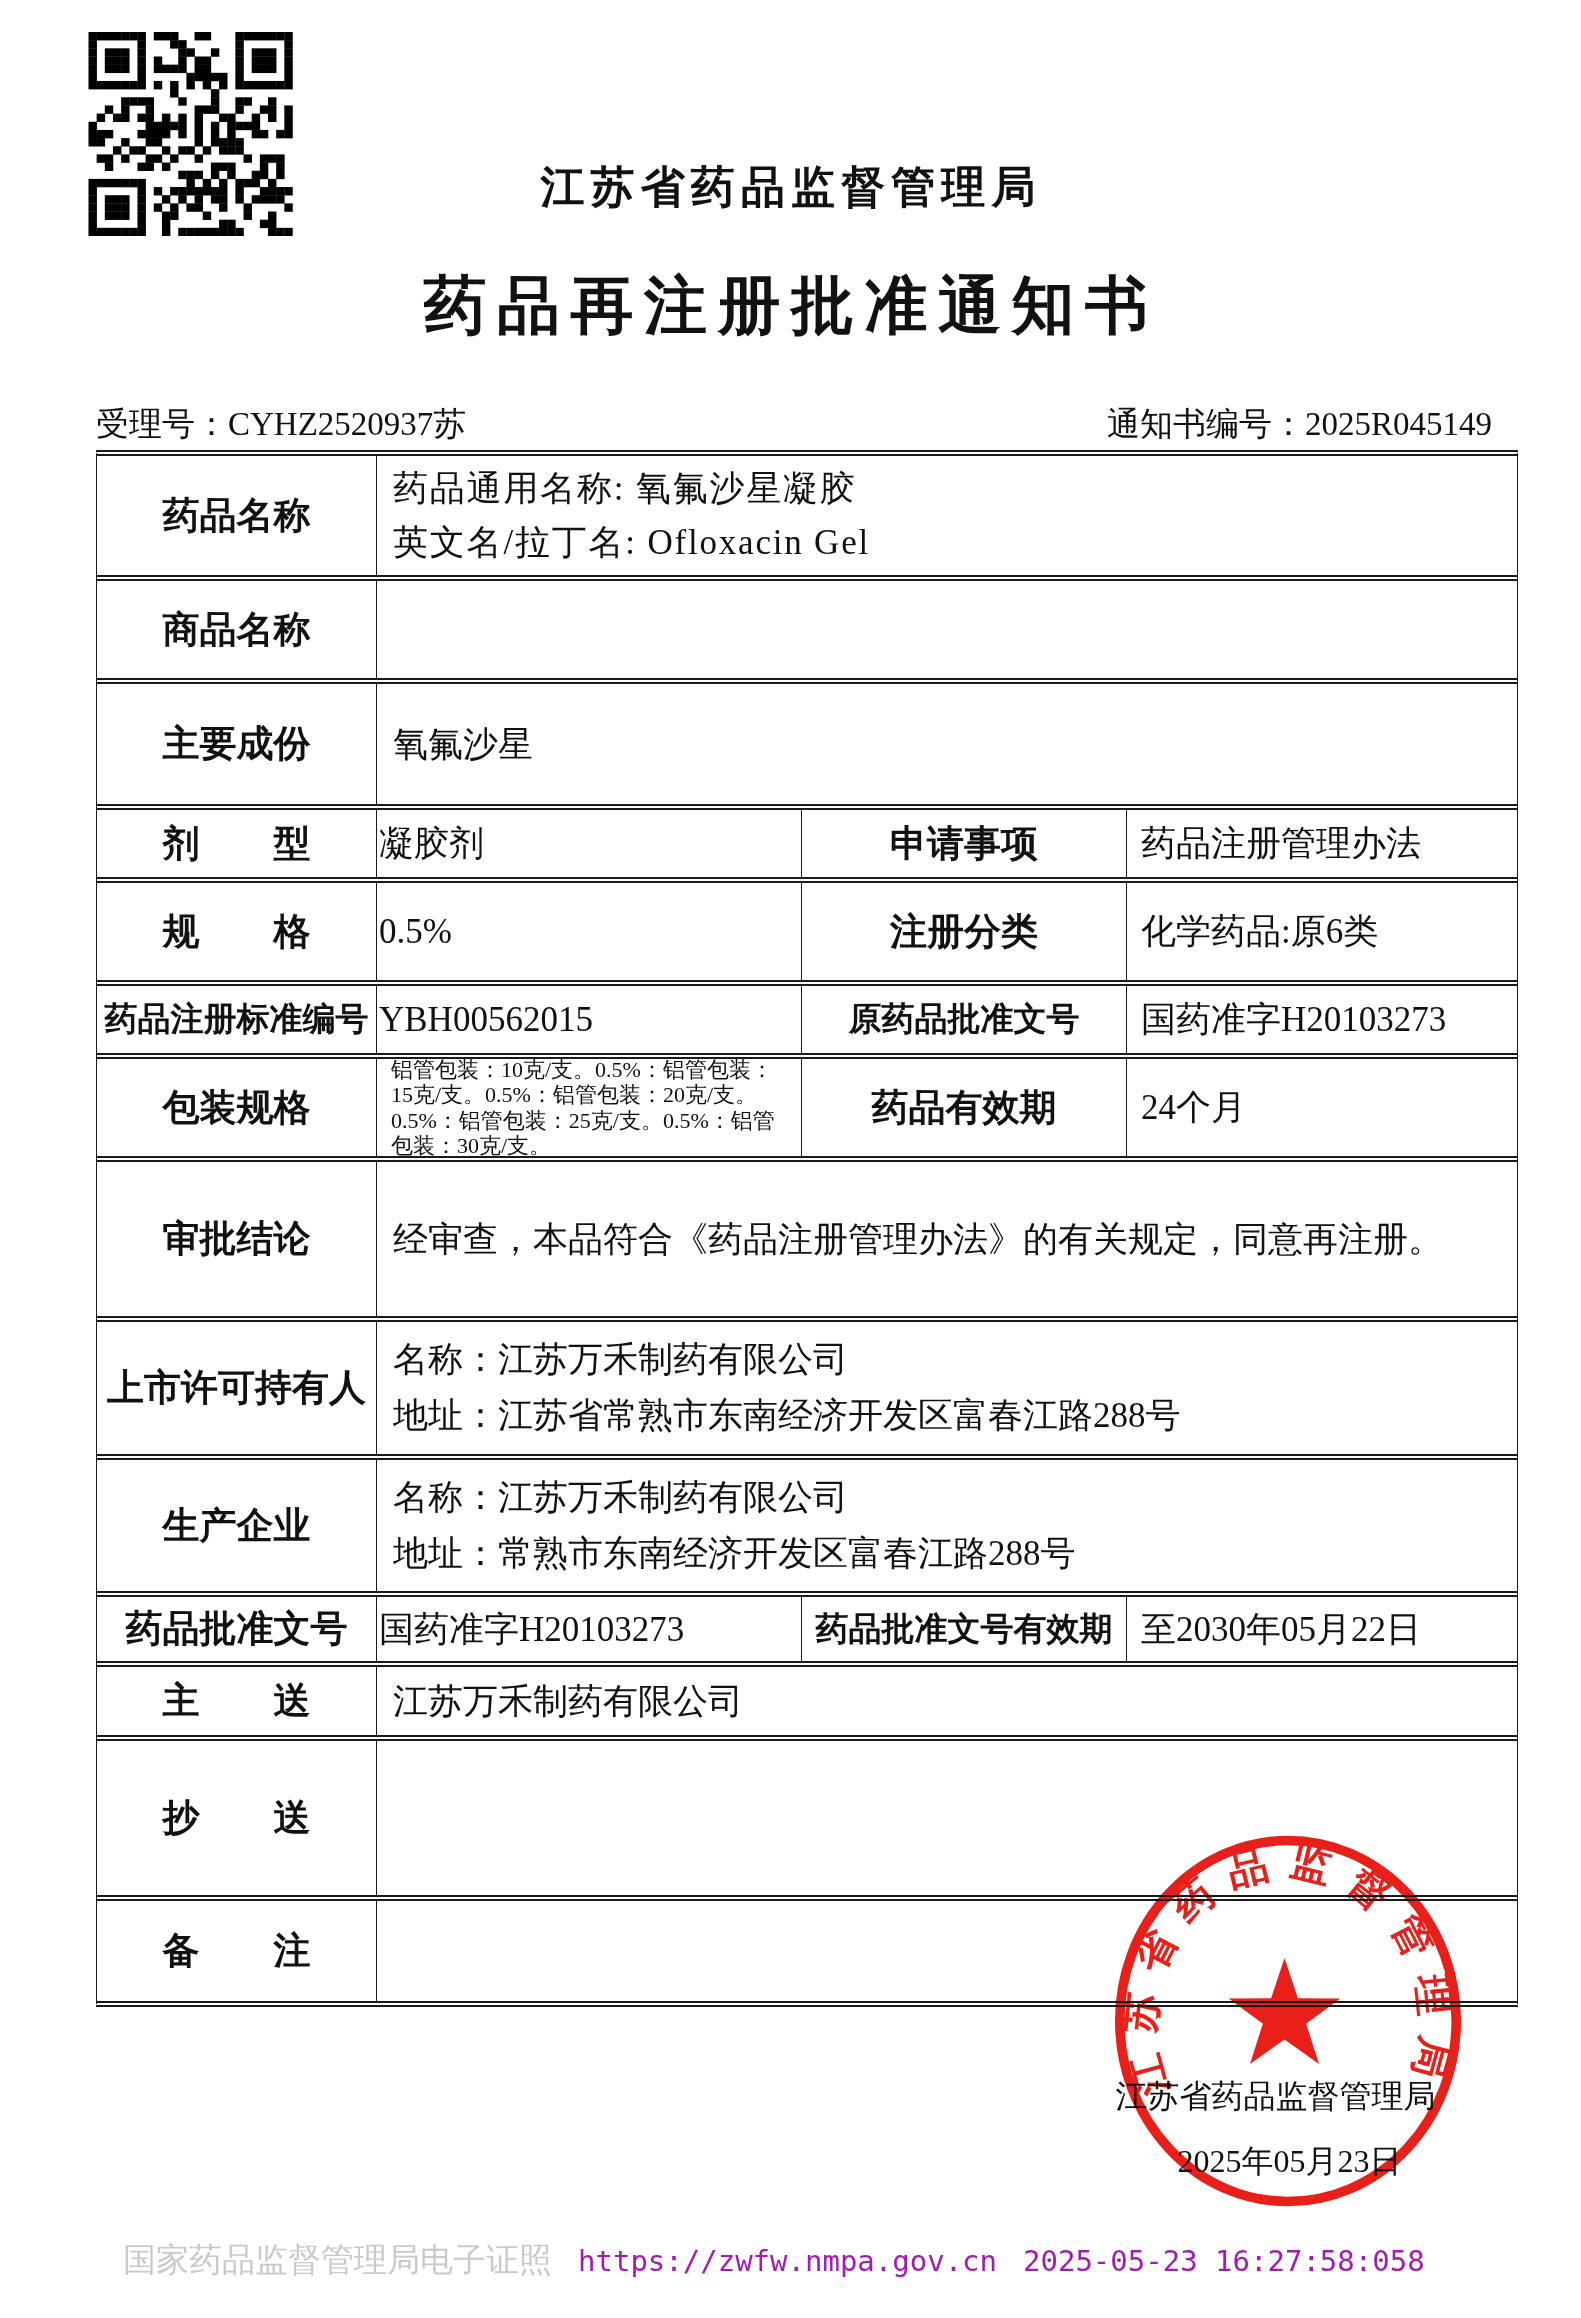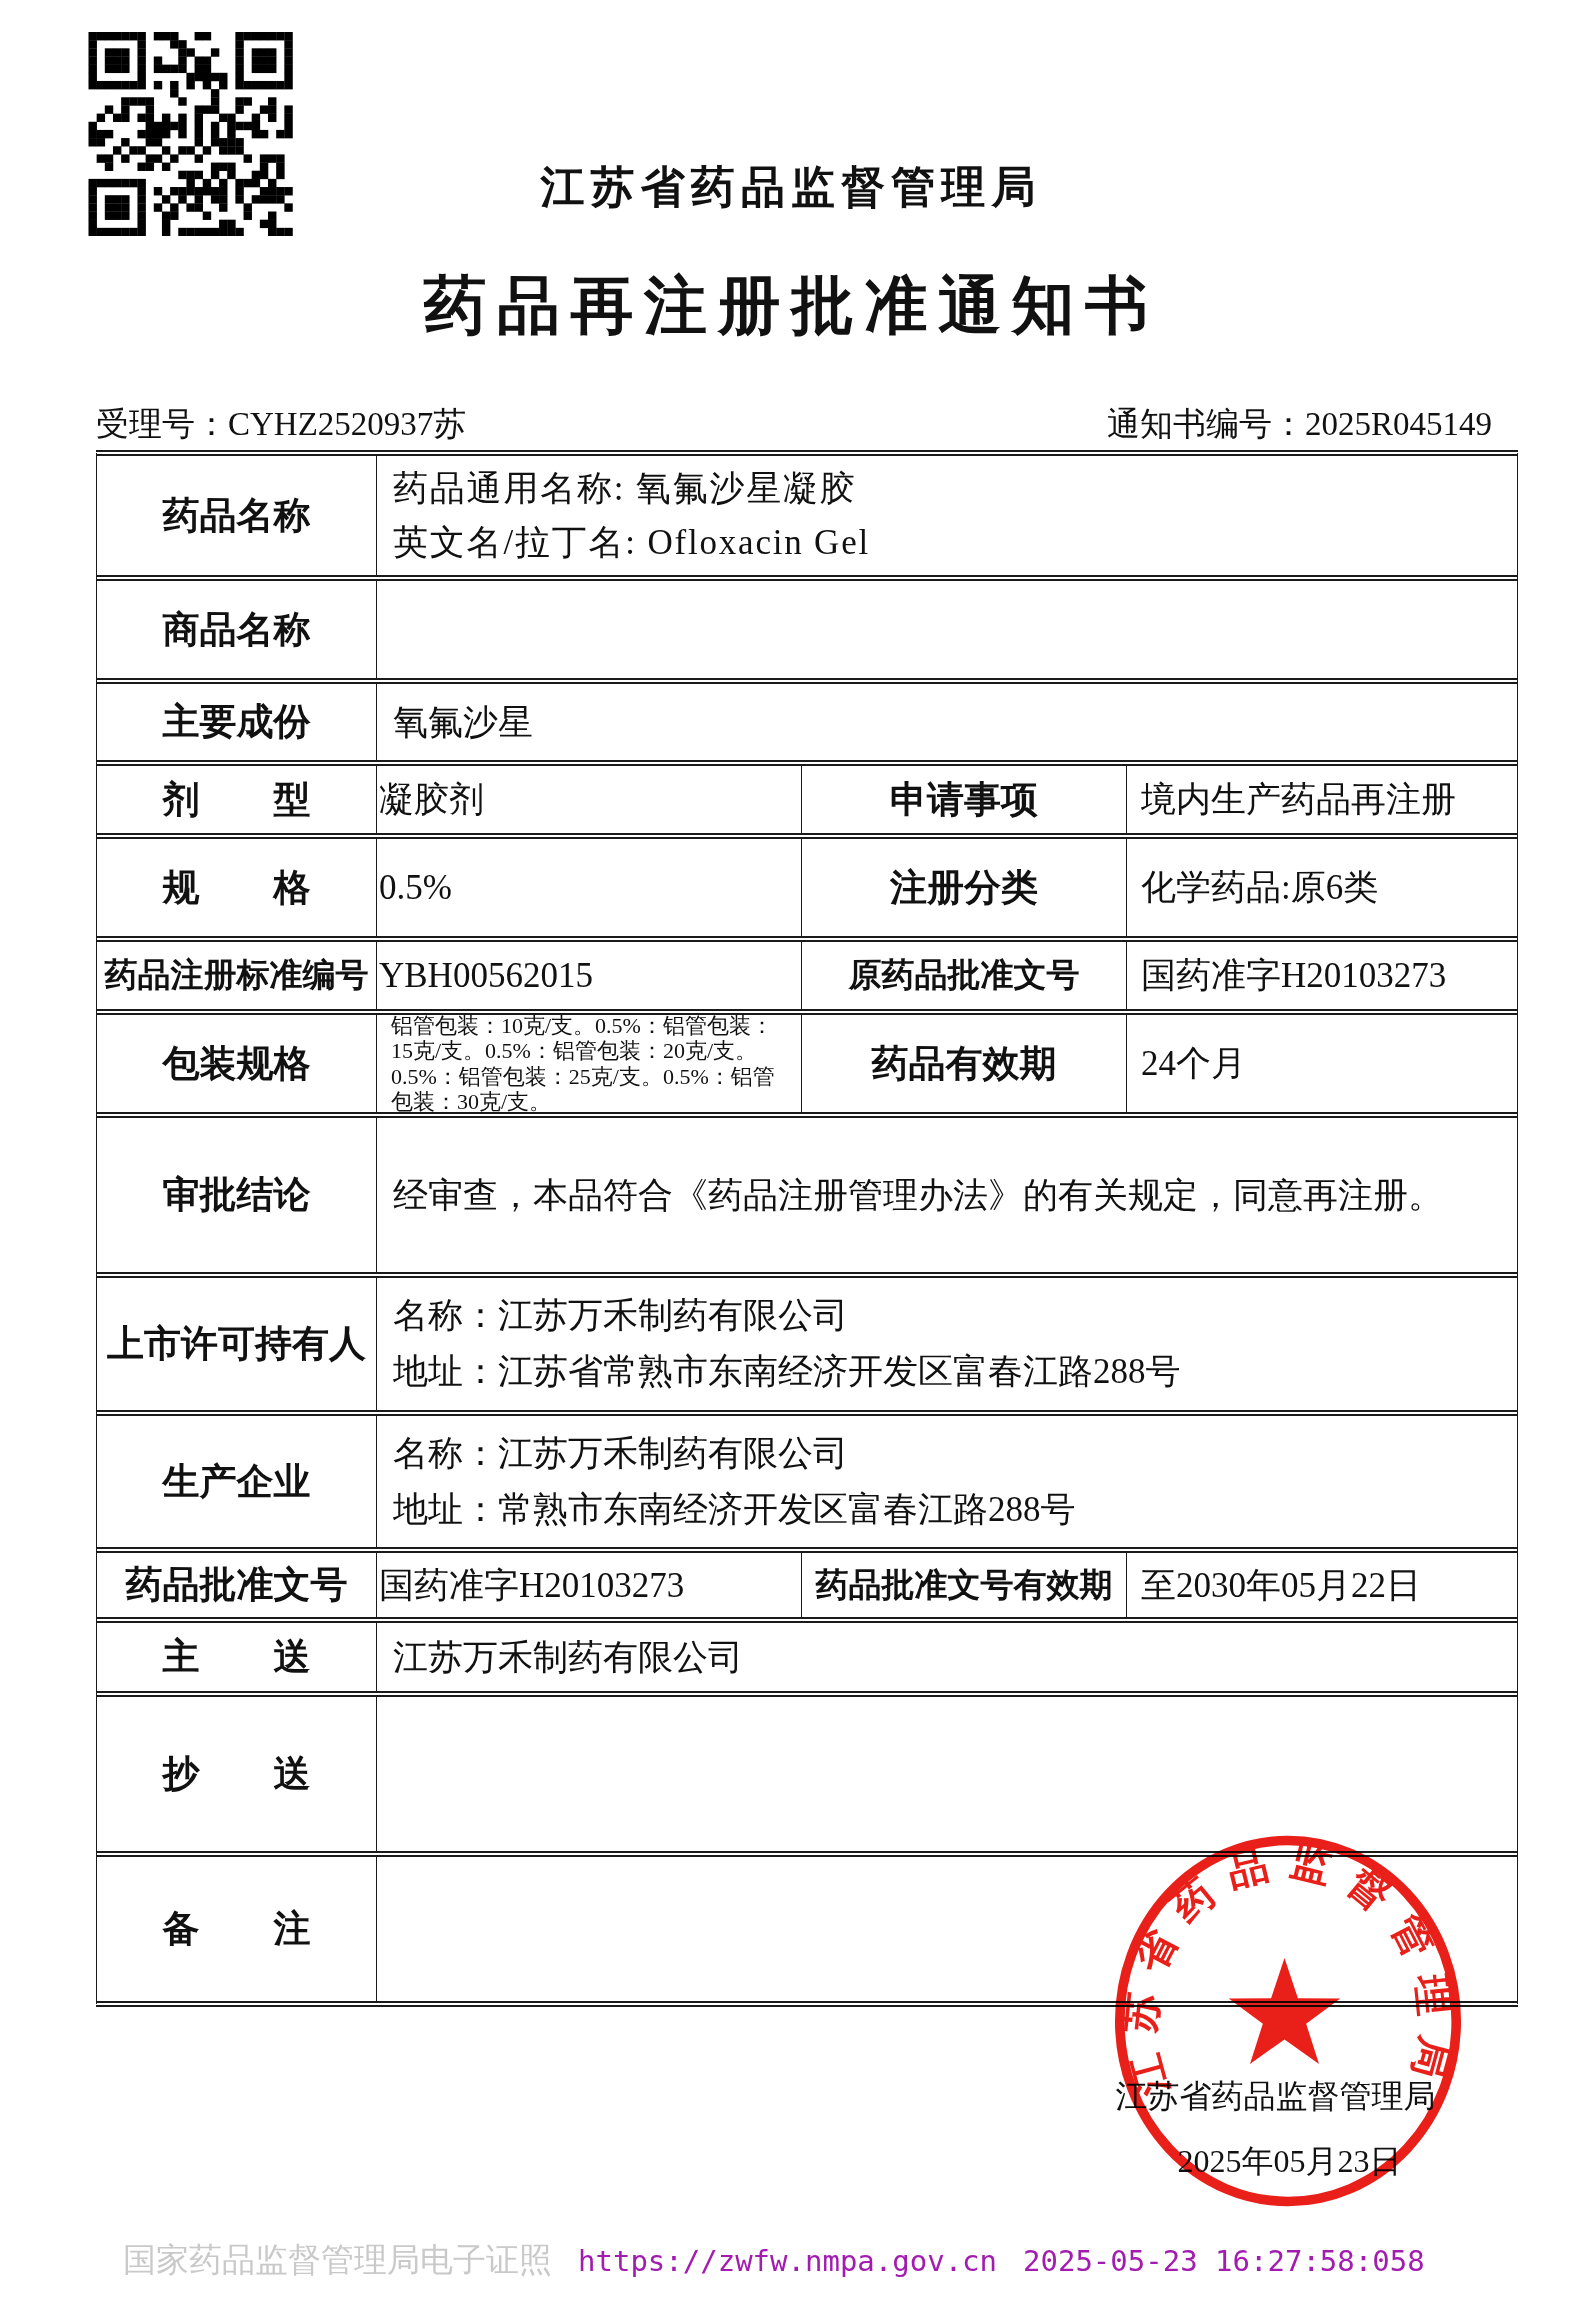--- a/index.html
+++ b/index.html
@@ -376,30 +376,30 @@
         <div class="line">药品通用名称: 氧氟沙星凝胶</div>
         <div class="line">英文名/拉丁名: Ofloxacin Gel</div>
       </div>
     </div>
 
     <div class="trow" style="height:103px">
       <div class="c c1">商品名称</div>
       <div class="c c2"></div>
     </div>
 
-    <div class="trow" style="height:82px">
+    <div class="trow" style="height:126px">
       <div class="c c1">主要成份</div>
       <div class="c c2">氧氟沙星</div>
     </div>
 
     <div class="trow" style="height:73px">
       <div class="c c1">剂　　型</div>
       <div class="c c2s">凝胶剂</div>
       <div class="c c3">申请事项</div>
-      <div class="c c4">境内生产药品再注册</div>
+      <div class="c c4">药品注册管理办法</div>
     </div>
 
     <div class="trow" style="height:103px">
       <div class="c c1">规　　格</div>
       <div class="c c2s">0.5%</div>
       <div class="c c3">注册分类</div>
       <div class="c c4">化学药品:原6类</div>
     </div>
 
     <div class="trow" style="height:73px">

